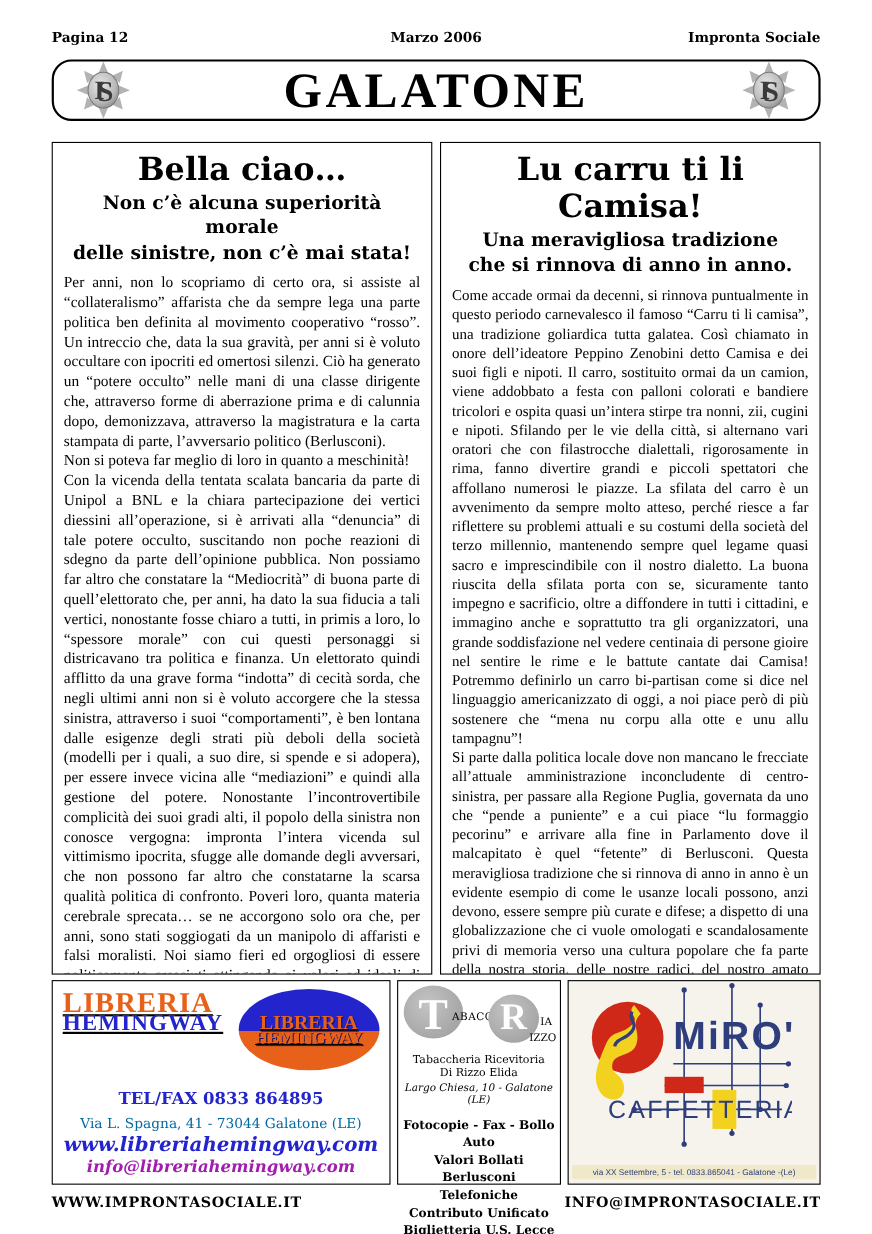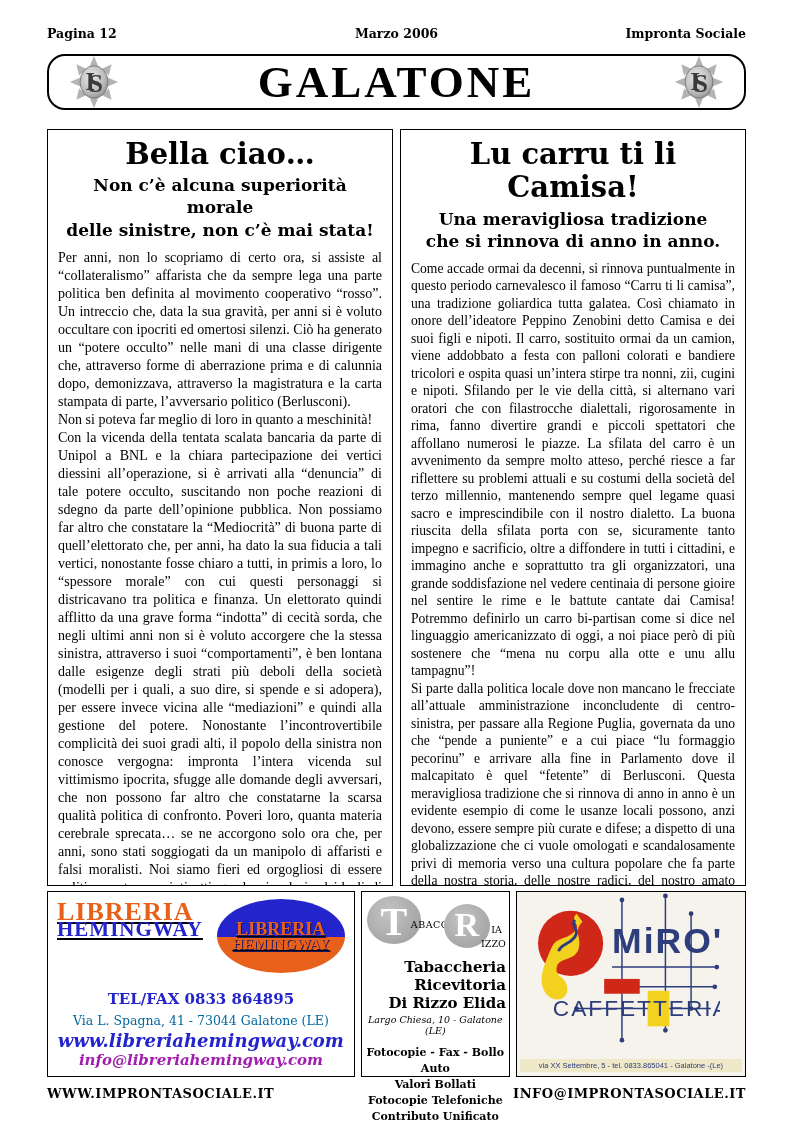--- a/index.html
+++ b/index.html
@@ -61,21 +61,21 @@
     background:radial-gradient(circle at 40% 35%,#c4c4c4,#9a9a9a);}
   .tab-c1 span{position:absolute;left:0;right:0;top:2px;color:#fff;
     font-family:"Liberation Serif",serif;font-size:40px;font-weight:bold;}
   .tab-abacche{position:absolute;left:46px;top:23px;font-size:9.5px;letter-spacing:.5px;}
   .tab-c2{position:absolute;right:16px;top:8px;width:46px;height:44px;border-radius:50%;
     background:radial-gradient(circle at 40% 35%,#c4c4c4,#9a9a9a);}
   .tab-c2 span{position:absolute;left:0;right:0;top:2px;color:#fff;
     font-family:"Liberation Serif",serif;font-size:34px;font-weight:bold;}
   .tab-ia{position:absolute;right:4px;top:28px;font-size:9.5px;}
   .tab-izzo{position:absolute;right:0px;top:42px;font-size:9.5px;}
-  .tab-name{font-weight:bold;font-size:15px;line-height:1.2;text-align:right;}
+  .tab-name{font-weight:normal;font-size:10px;line-height:1.2;}
   .tab-addr{font-style:italic;font-size:9.5px;margin:2px 0 9px 0;}
   .tab-services div{font-weight:bold;font-size:11px;line-height:1.45;text-align:center;}
 
   
   .ad-miro{width:243px;background:#f6f3ec;position:relative;overflow:hidden;}
   .miro-addr{position:absolute;left:3px;right:3px;bottom:4px;background:#efe8c9;
     color:#2E3D7C;font-family:"Liberation Sans",sans-serif;font-size:7.5px;
     text-align:center;padding:2px 0;border-radius:2px;}
 
   
@@ -194,21 +194,21 @@
           </div>
         <div class="tab-ia">IA</div>
         <div class="tab-izzo">IZZO</div>
       </div>
       <div class="tab-name">Tabaccheria Ricevitoria</div>
       <div class="tab-name">Di Rizzo Elida</div>
       <div class="tab-addr">Largo Chiesa, 10 - Galatone (LE)</div>
       <div class="tab-services">
         <div>Fotocopie - Fax - Bollo Auto</div>
         <div>Valori Bollati</div>
-        <div>Fotocopie Telefoniche</div>
+        <div>Berlusconi Telefoniche</div>
         <div>Contributo Unificato</div>
         <div>Biglietteria U.S. Lecce</div>
         <div>Lotto - Tris</div>
 
       </div>
     </div>
 
     <div class="ad ad-miro">
       <svg viewBox="0 0 205 162" width="203" height="160">
 

